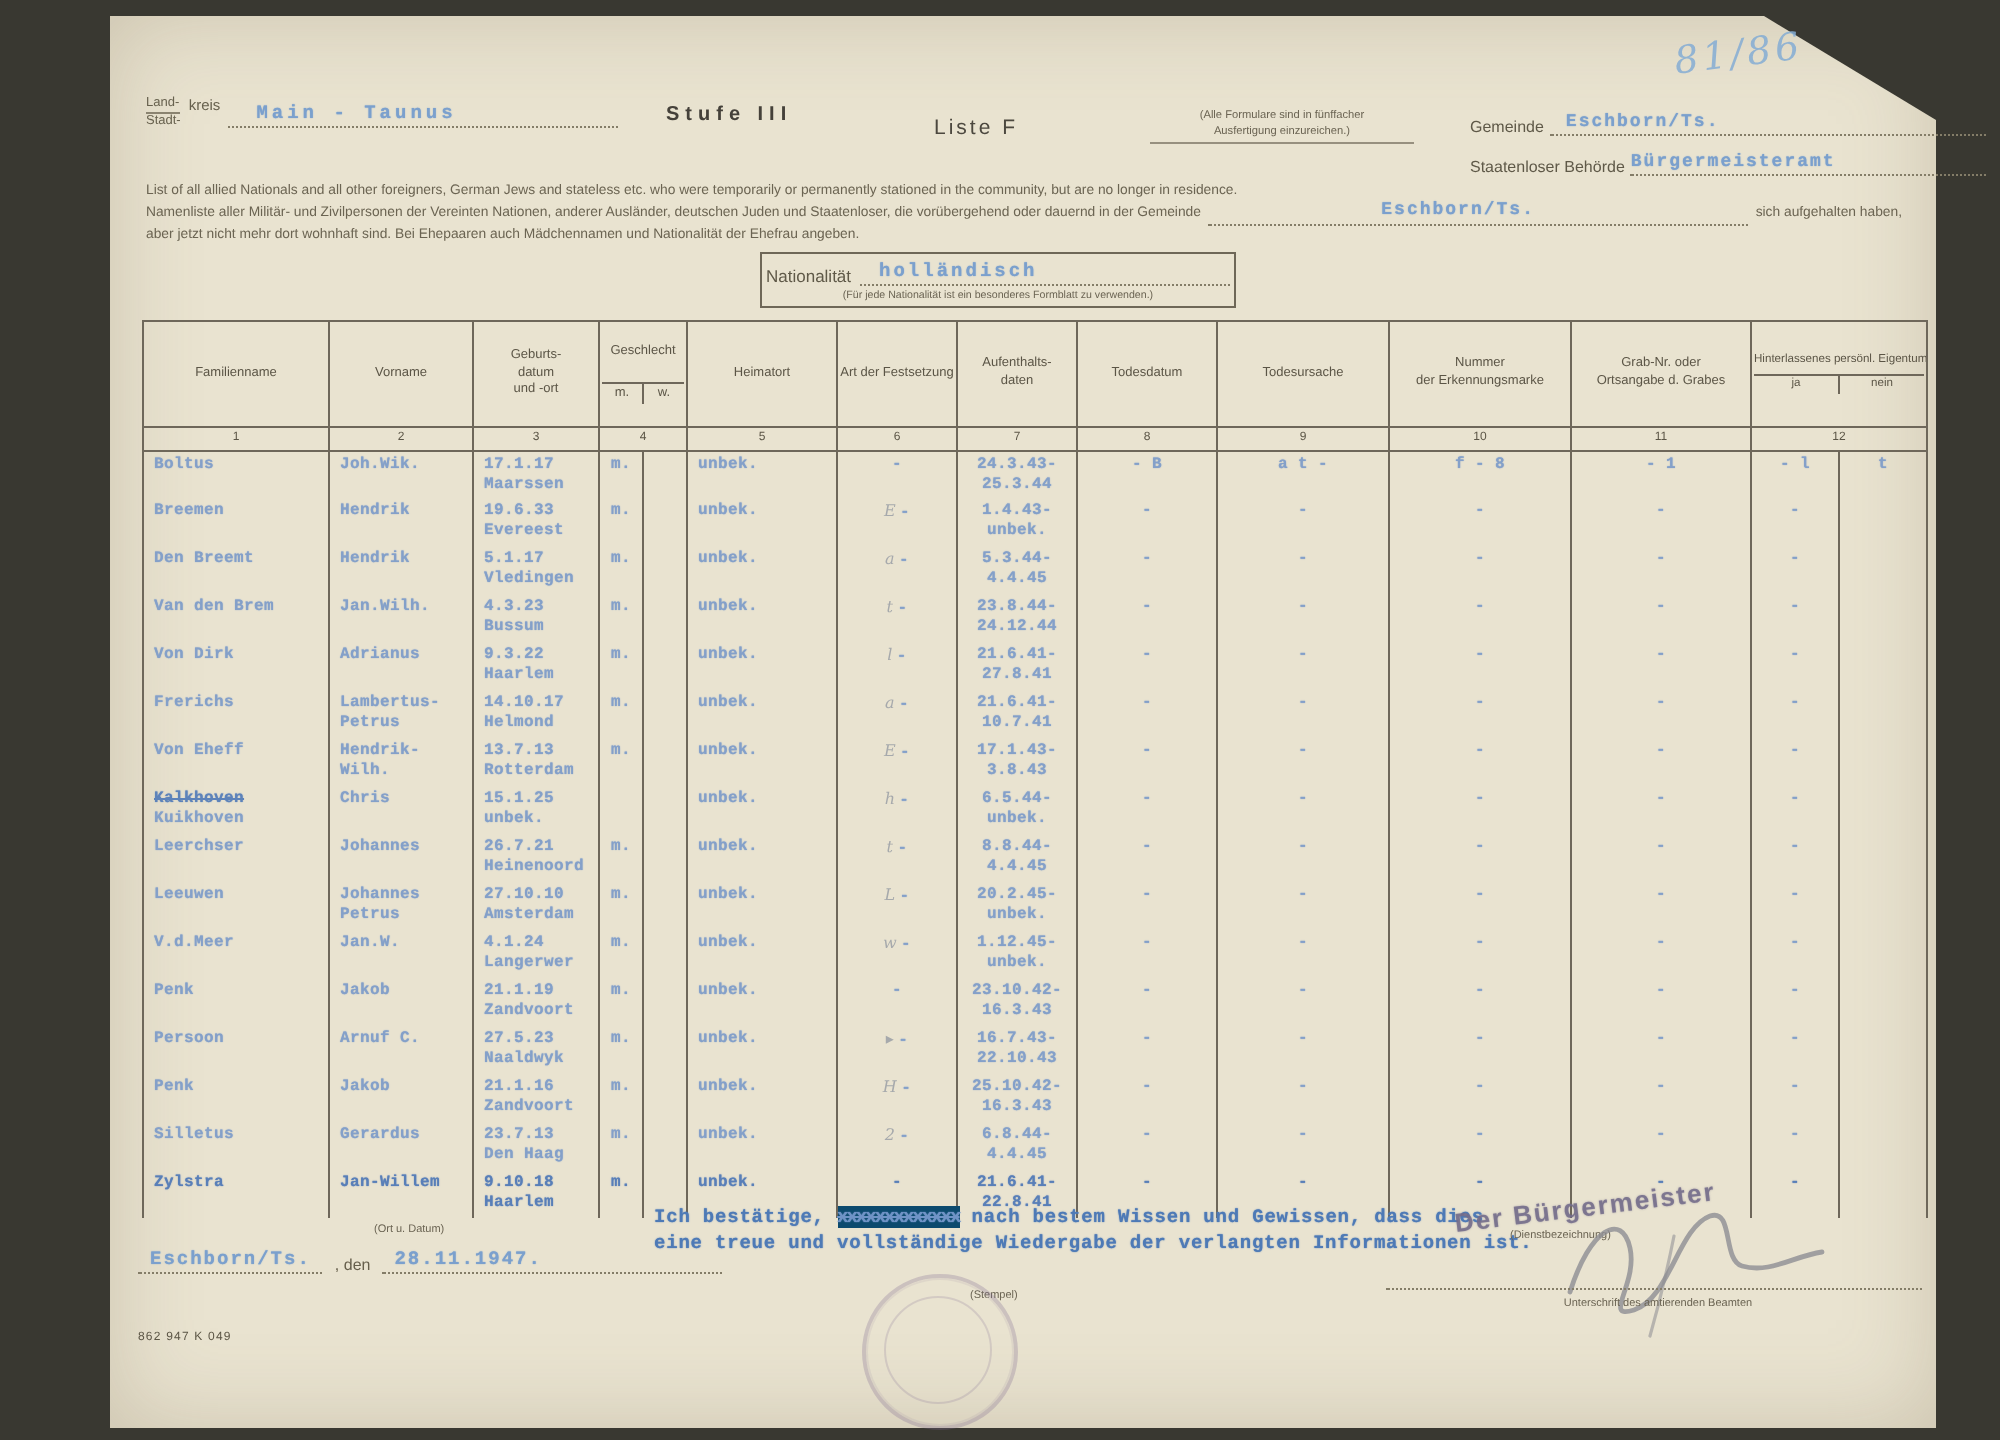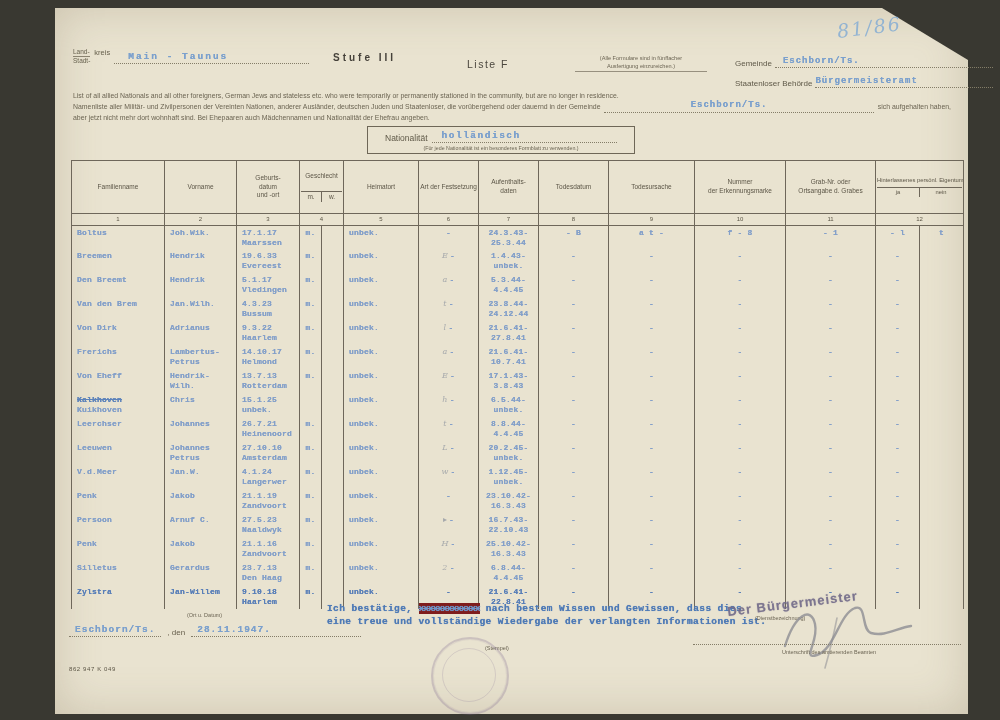--- a/index.html
+++ b/index.html
@@ -27,21 +27,21 @@
         color:#6b6453;text-align:center;border-bottom:1px solid rgba(107,100,83,.65);padding-bottom:1px;}
   .hdr-right{position:absolute;left:648px;width:258px;display:flex;align-items:flex-end;font-size:8px;color:#5f5948;margin-left:32px;}
   .hdr-right .leader{flex:1;border-bottom:1px dotted #847d68;position:relative;height:13px;margin-left:3px;}
   .hdr-right .leader .typed{position:absolute;left:8px;bottom:1px;font-size:9px;letter-spacing:1px;}
   
   .intro{position:absolute;left:18px;top:83px;width:878px;font-size:6.9px;line-height:1.58;color:#6b6452;}
   .flexline{display:flex;align-items:flex-end;}
   .leader2{flex:1;border-bottom:1px dotted #847d68;margin:0 4px;position:relative;height:9px;min-width:90px;}
   .inline-val{position:absolute;left:32%;bottom:0;font-size:9px;letter-spacing:1px;}
   
-  .natbox{position:absolute;left:312px;top:118px;width:232px;border:1px solid #6e6757;padding:3px 17px 2px;}
+  .natbox{position:absolute;left:325px;top:118px;width:232px;border:1px solid #6e6757;padding:3px 2px 2px;}
   .natrow{display:flex;align-items:flex-end;font-size:8.5px;color:#5f5948;}
   .natrow .leader{flex:1;border-bottom:1px dotted #847d68;position:relative;height:12px;margin-left:4px;}
   .natrow .leader .typed{position:absolute;left:10px;bottom:1px;font-size:9.5px;letter-spacing:1.5px;}
   .natnote{font-size:5.3px;text-align:center;color:#6b6453;margin-top:2px;}
   
   table.list{position:absolute;left:16px;top:152px;width:892px;border-collapse:collapse;table-layout:fixed;
         border:1px solid #6e675a;border-bottom:none;padding-left:12px;}
   table.list th{font-size:6.5px;font-weight:normal;color:#5b5546;text-align:center;vertical-align:middle;
         padding:2px 1px;border:1px solid #6e675a;line-height:1.35;white-space:pre-line;}
   table.list th.nowrap{white-space:nowrap;font-size:5.8px;overflow:hidden;}
@@ -60,21 +60,21 @@
   .pencil{font-family:"DejaVu Serif",serif;font-style:italic;font-weight:normal;font-size:8px;
         color:rgba(100,112,135,.5);text-shadow:none;margin-right:2px;}
   
   .ortdatum-label{position:absolute;left:132px;top:604px;font-size:5.5px;color:#6b6453;}
   .ortline{position:absolute;left:14px;top:616px;width:410px;display:flex;align-items:flex-end;gap:6px;font-size:8px;color:#5f5948;}
   .ortline .typed{font-size:9.5px;letter-spacing:1px;border-bottom:1px dotted #847d68;padding:0 6px 1px;}
   .ortline .typed.date{padding-right:90px;}
   .statement{position:absolute;left:272px;top:595px;width:486px;
         font-family:"Liberation Mono","DejaVu Sans Mono",monospace;font-weight:bold;font-size:9.5px;
         color:#4e7ab6;text-shadow:0 0 .7px currentColor;line-height:1.35;letter-spacing:.4px;}
-  .blot{background:#7f1d1d;color:#6f93c6;text-decoration:line-through;letter-spacing:-1px;}
+  .blot{background:#0c4a6e;color:#6f93c6;text-decoration:line-through;letter-spacing:-1px;}
   .stempel-label{position:absolute;left:430px;top:637px;font-size:5.5px;color:#6b6453;}
   .stamp{position:absolute;left:376px;top:629px;width:74px;height:74px;border-radius:50%;
         border:2px solid rgba(125,105,145,.28);box-shadow:inset 0 0 0 1px rgba(125,105,145,.1);}
   .stamp::after{content:"";position:absolute;left:9px;top:9px;width:52px;height:52px;border-radius:50%;
         border:1px solid rgba(125,105,145,.2);}
   .bm-stamp{position:absolute;left:672px;top:588px;font-size:13px;font-weight:bold;letter-spacing:1px;
         color:rgba(115,108,138,.85);transform:rotate(-7deg);text-shadow:0 0 1px rgba(115,108,138,.55);}
   .dienst-label{position:absolute;left:700px;top:607px;font-size:5.5px;color:#6b6453;}
   .signature{position:absolute;left:712px;top:580px;}
   .sigline{position:absolute;left:638px;top:636px;width:268px;border-bottom:1px dotted #847d68;height:0;}

